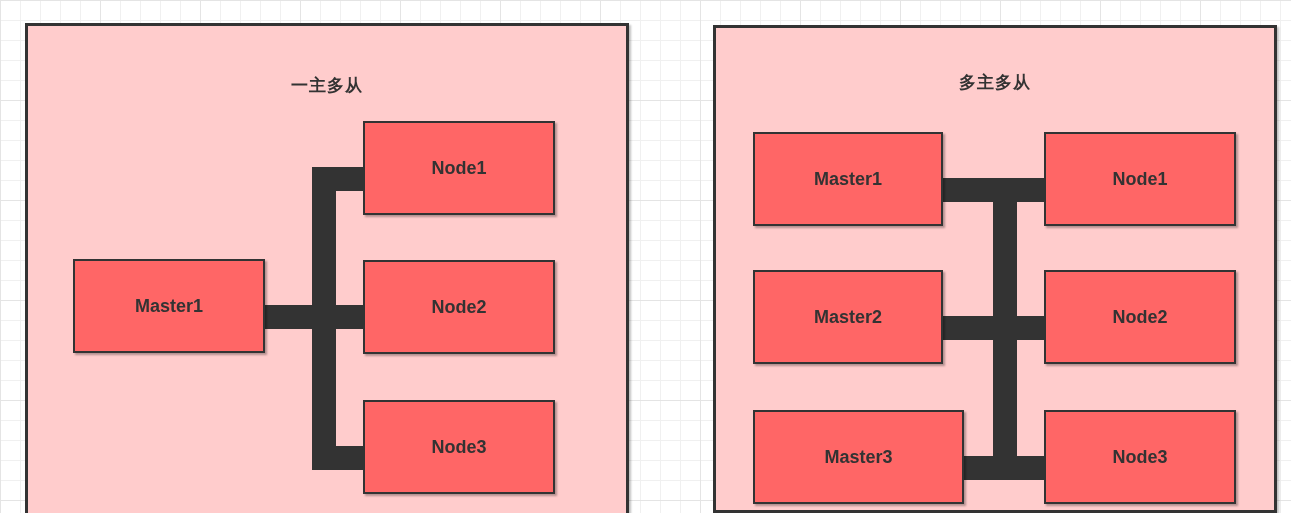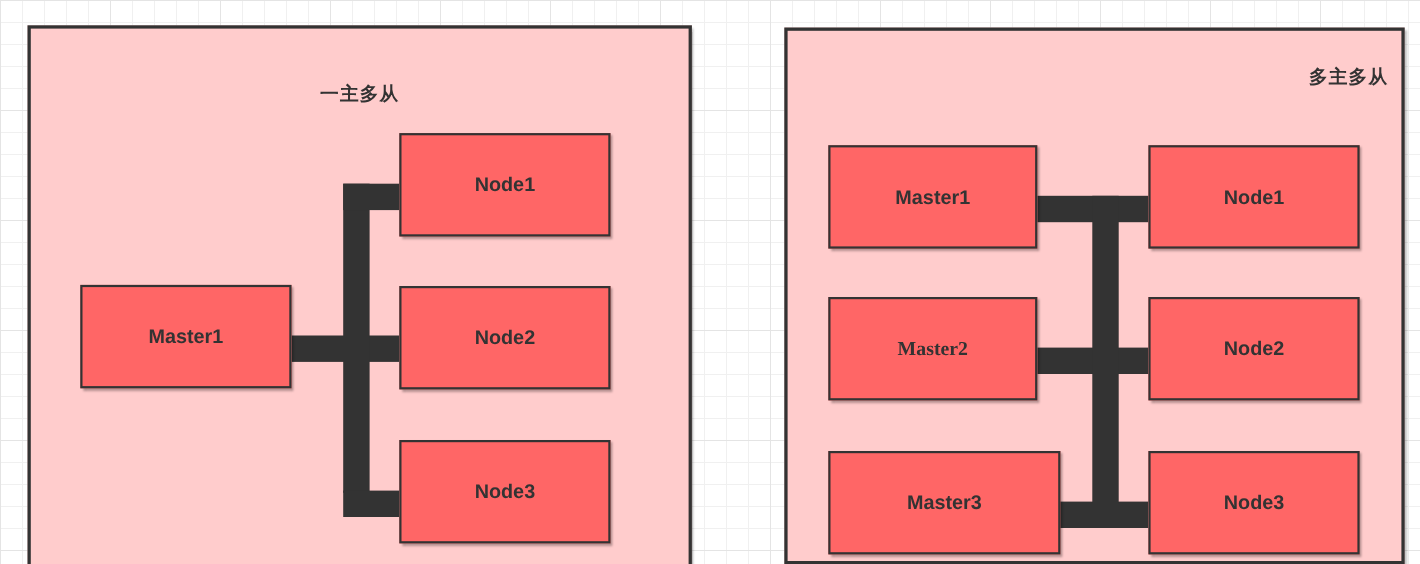--- a/index.html
+++ b/index.html
@@ -71,31 +71,31 @@
     </div>
     <div class="node" style="left:335px;top:234px;width:192px;height:94px;">
       <span class="node-label">Node2</span>
     </div>
     <div class="node" style="left:335px;top:374px;width:192px;height:94px;">
       <span class="node-label">Node3</span>
     </div>
   </div>
 
   <div class="panel" style="left:701px;top:13px;width:564px;height:488px;">
-    <div class="panel-title" style="top:18px;text-align:right;">多主多从</div>
+    <div class="panel-title" style="top:31px;">多主多从</div>
 
     <div class="line h-line" style="left:227px;top:150px;width:101px;"></div>
     <div class="line h-line" style="left:227px;top:288px;width:101px;"></div>
     <div class="line h-line" style="left:227px;top:428px;width:101px;"></div>
     <div class="line v-line" style="left:277px;top:150px;height:280px;"></div>
 
     <div class="node" style="left:37px;top:104px;width:190px;height:94px;">
       <span class="node-label">Master1</span>
     </div>
-    <div class="node" style="left:37px;top:242px;width:190px;height:94px;font-family:Liberation Serif, serif;">
+    <div class="node" style="left:37px;top:242px;width:190px;height:94px;">
       <span class="node-label">Master2</span>
     </div>
     <div class="node" style="left:37px;top:382px;width:211px;height:94px;">
       <span class="node-label">Master3</span>
     </div>
 
     <div class="node" style="left:328px;top:104px;width:192px;height:94px;">
       <span class="node-label">Node1</span>
     </div>
     <div class="node" style="left:328px;top:242px;width:192px;height:94px;">

